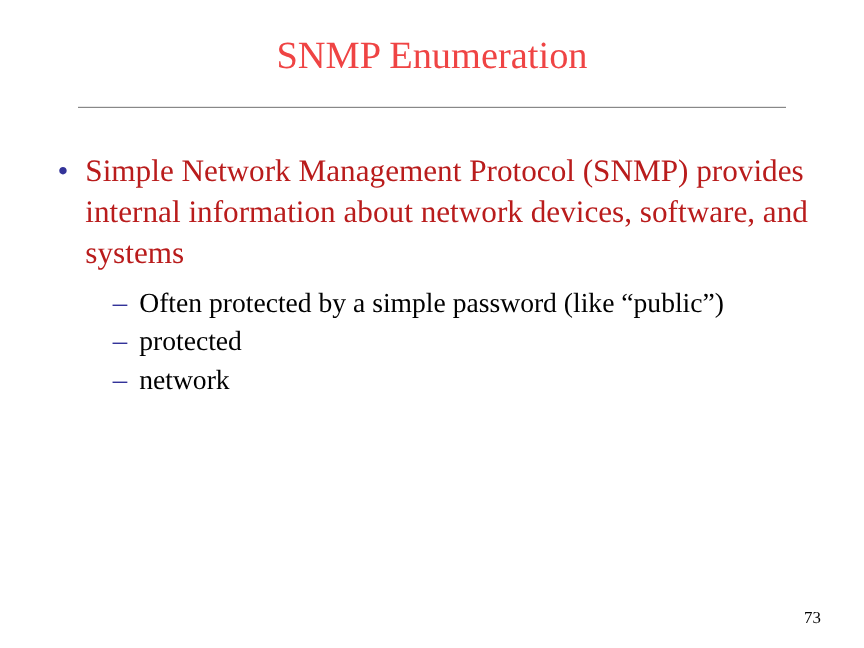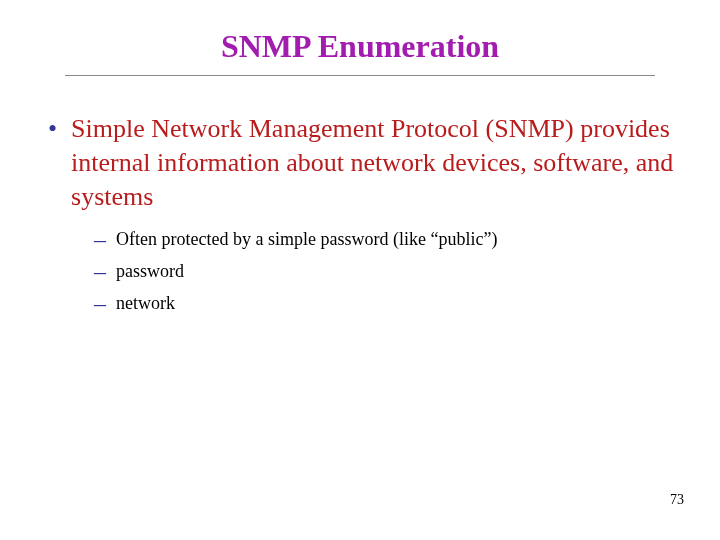--- a/index.html
+++ b/index.html
@@ -13,24 +13,24 @@
     }
     .slide {
       width: 100%;
       height: 100%;
       padding: 20px 40px 20px 40px;
       position: relative;
     }
     .title {
       text-align: center;
       font-size: 32px;
-      color: #a21caf;
-      font-weight: bold;
+      color: #ef4444;
+      font-weight: normal;
       margin-top: 8px;
-      margin-bottom: 10px;
+      margin-bottom: 24px;
     }
     .divider {
       width: calc(100% - 50px);
       margin: 0 auto;
       border: none;
       border-top: 1px solid #888;
       margin-bottom: 36px;
     }
     .content {
       padding-left: 8px;
@@ -63,26 +63,26 @@
     }
     .sub-dash {
       color: #333399;
       font-size: 24px;
       line-height: 30px;
       margin-right: 10px;
       flex-shrink: 0;
     }
     .sub-text {
       color: #000;
-      font-size: 18px;
+      font-size: 23px;
       line-height: 30px;
     }
     .page-number {
       position: absolute;
-      bottom: 32px;
+      bottom: 16px;
       right: 36px;
       font-size: 14px;
       color: #000;
     }
   </style>
 </head>
 <body>
 
 <div class="slide">
   <h1 class="title">SNMP Enumeration</h1>
@@ -92,21 +92,21 @@
       <span class="bullet-dot">•</span>
       <span class="bullet-text">Simple Network Management Protocol (SNMP) provides internal information about network devices, software, and systems</span>
     </div>
     <div class="sub-list">
       <div class="sub-item">
         <span class="sub-dash">–</span>
         <span class="sub-text">Often protected by a simple password (like “public”)</span>
       </div>
       <div class="sub-item">
         <span class="sub-dash">–</span>
-        <span class="sub-text">password</span>
+        <span class="sub-text">protected</span>
       </div>
       <div class="sub-item">
         <span class="sub-dash">–</span>
         <span class="sub-text">network</span>
       </div>
     </div>
   </div>
   <div class="page-number">73</div>
 </div>
 

